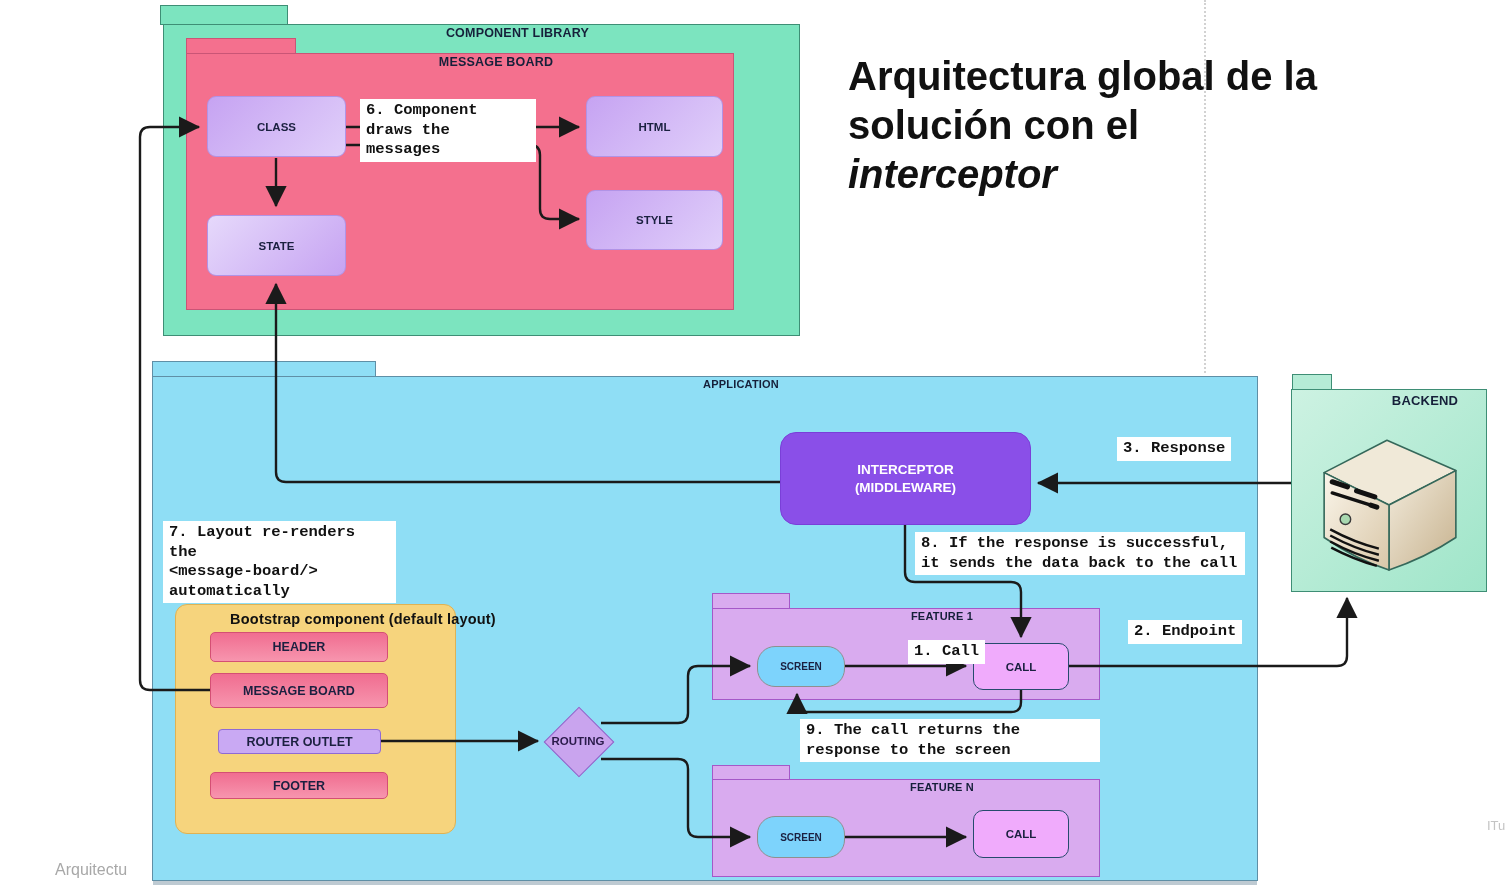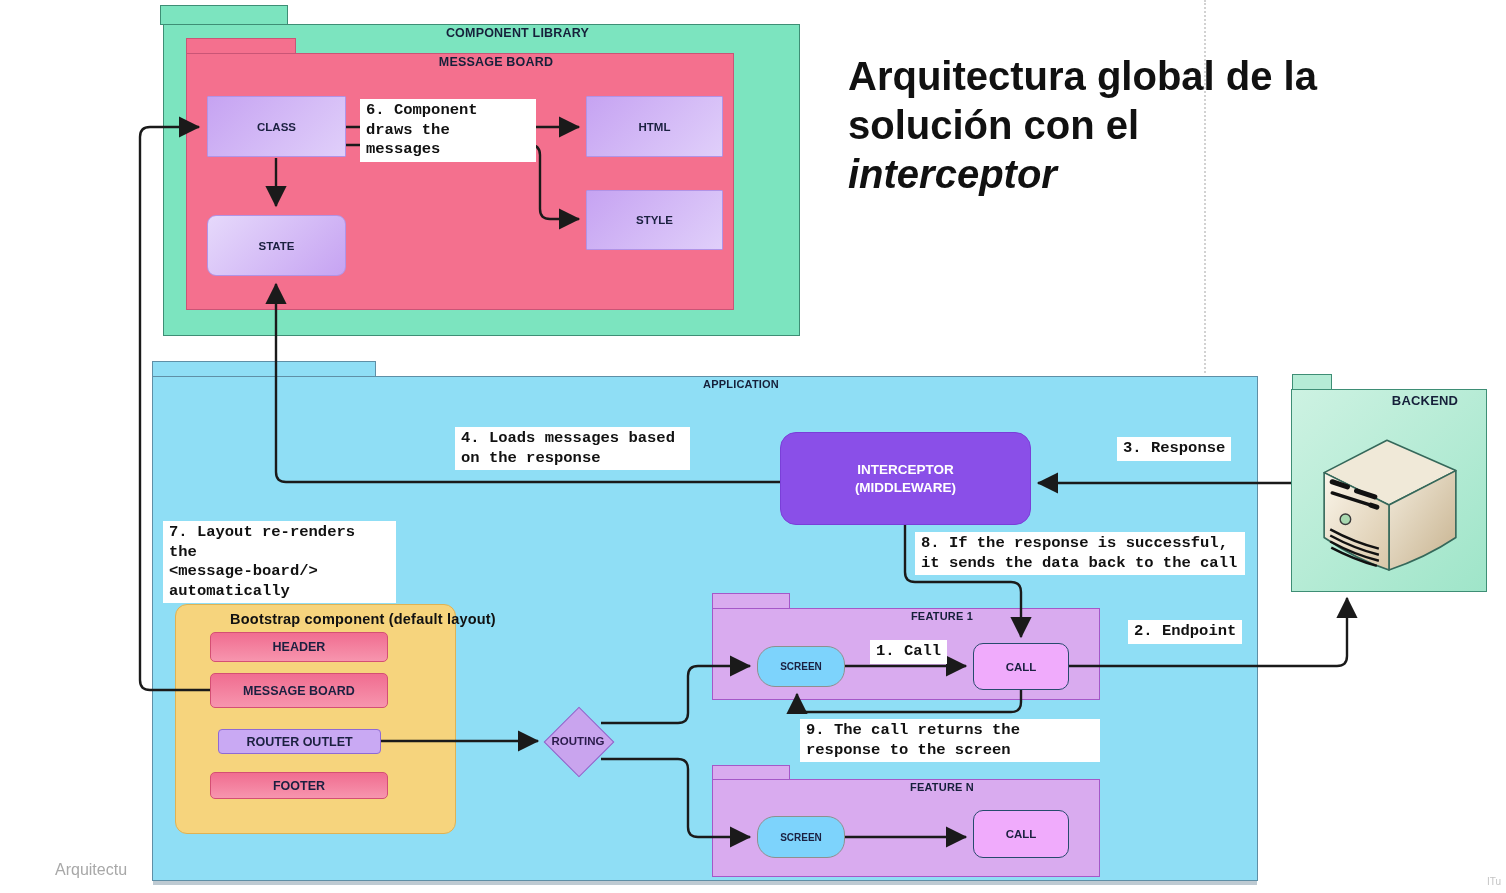--- a/index.html
+++ b/index.html
@@ -13,21 +13,21 @@
   .feat-fill{background:#d9abef;border:1.5px solid #a558c8;}
   .be-fill{background:linear-gradient(135deg,#cdf2e2,#9fe5c9);border:1.5px solid #3e8e75;}
   .be-tab{background:#b5ecd6;border:1.5px solid #3e8e75;}
   .fbody{z-index:10;}
   .tab{z-index:9;}
   .flabel{position:absolute;left:0;width:100%;text-align:center;font-weight:bold;
           color:#16203a;letter-spacing:.2px;z-index:12;padding-left:36px;}
   
   .node{position:absolute;box-sizing:border-box;display:flex;align-items:center;justify-content:center;
         font-weight:bold;color:#1b2040;z-index:20;text-align:center;}
-  .purple{background:linear-gradient(135deg,#c6a3f2,#e0cffa);border:1.5px solid #b193e6;border-radius:1px;font-size:11.5px;}
+  .purple{background:linear-gradient(135deg,#c6a3f2,#e0cffa);border:1.5px solid #b193e6;border-radius:9px;font-size:11.5px;}
   .purple2{background:linear-gradient(315deg,#c6a3f2,#e6d9fb);border:1.5px solid #b193e6;border-radius:9px;font-size:11.5px;}
   .interceptor{background:#8a4fe8;border:1.5px solid #7a3fd8;border-radius:16px;color:#ffffff;
                font-size:13.5px;line-height:18px;white-space:pre-line;}
   .chip-pink{background:linear-gradient(180deg,#f06d90,#f795ae);border:1.5px solid #d44f74;border-radius:5px;font-size:12.5px;}
   .chip-purple{background:#c9a9f3;border:1.5px solid #8f6ad4;border-radius:4px;font-size:12.5px;}
   .screen{background:#7dd3fc;border:1.5px solid #8f8f8f;border-radius:18px;font-size:10px;}
   .call{background:#f0abfc;border:1.7px solid #274a6d;border-radius:10px;font-size:11.5px;}
   .bootstrap{position:absolute;background:#f6d47d;border:1.5px solid #dfb254;border-radius:12px;z-index:15;}
   .diamond{position:absolute;background:#c9a4ee;border:1.5px solid #8a63c9;transform:rotate(45deg);z-index:18;}
   .diamond-label{position:absolute;z-index:19;font-weight:bold;color:#2a1a4a;font-size:11.5px;
@@ -146,29 +146,27 @@
       <path d="M 1021 690 V 702 Q 1021 712 1011 712 H 807 Q 797 712 797 702 V 694" marker-end="url(#ah)"></path>
       <path d="M 381 741 H 538" marker-end="url(#ah)"></path>
       <path d="M 601 723 H 678 Q 688 723 688 713 V 676 Q 688 666 698 666 H 750" marker-end="url(#ah)"></path>
       <path d="M 601 759 H 678 Q 688 759 688 769 V 827 Q 688 837 698 837 H 750" marker-end="url(#ah)"></path>
       <path d="M 845 837 H 966" marker-end="url(#ah)"></path>
     </g>
   </svg>
 
   <div class="anno" style="left:360px;top:79px;width:176px;margin-top:20px;">6. Component draws the
 messages</div>
-  <div class="anno" style="left:455px;top:427px;width:235px;">4. Loads messages based
-on the response</div>
   <div class="anno" style="left:1117px;top:437px;">3. Response</div>
   <div class="anno" style="left:915px;top:532px;width:330px;">8. If the response is successful,
 it sends the data back to the call</div>
   <div class="anno" style="left:163px;top:521px;width:233px;">7. Layout re-renders the
 &lt;message-board/&gt;
 automatically</div>
-  <div class="anno" style="left:870px;top:640px;text-align:right;">1. Call</div>
+  <div class="anno" style="left:908px;top:640px;text-align:right;">1. Call</div>
   <div class="anno" style="left:1128px;top:620px;">2. Endpoint</div>
   <div class="anno" style="left:800px;top:719px;width:300px;">9. The call returns the
 response to the screen</div>
 
   <div class="wm" style="left:55px;top:861px;font-size:16px;">Arquitectu</div>
-  <div class="wm" style="left:1487px;top:876px;font-size:10px;color:#c4c4c4;">ITu</div>
+  <div class="wm" style="left:1487px;top:818px;font-size:13px;color:#c4c4c4;">ITu</div>
 
 </div>
 
 </body></html>

